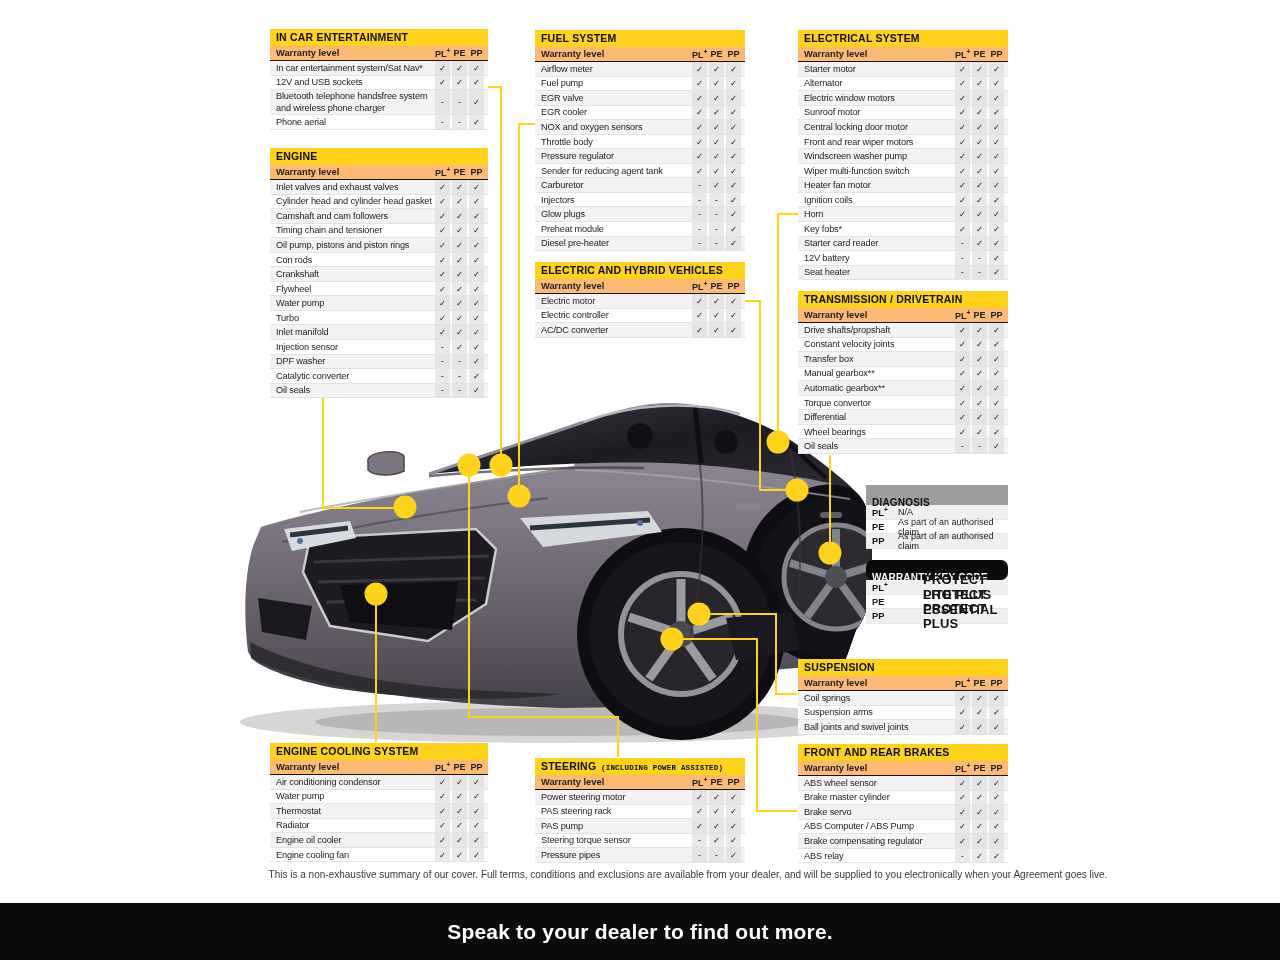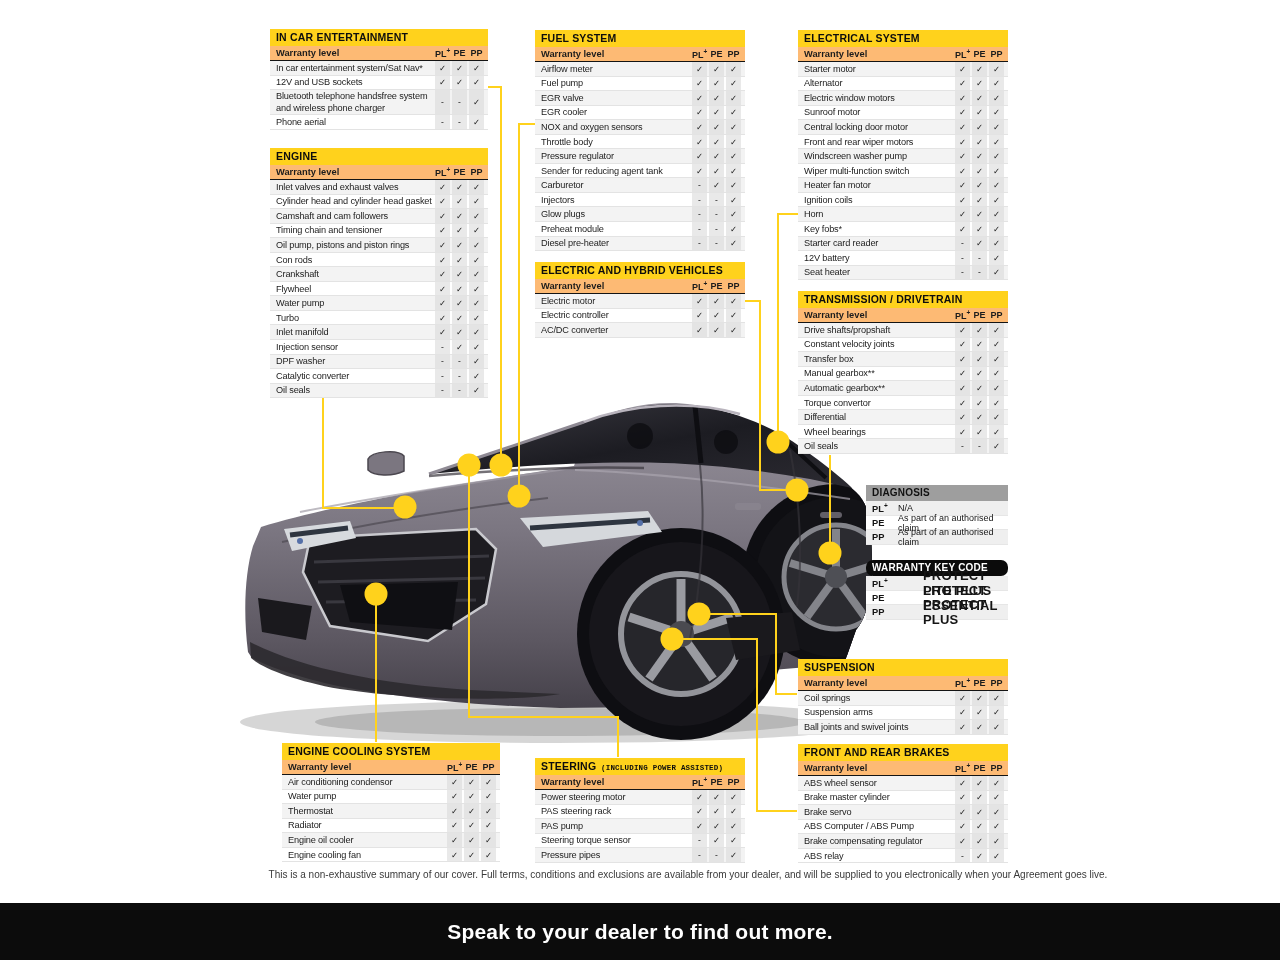--- a/index.html
+++ b/index.html
@@ -23,21 +23,21 @@
   .trow.odd{background:#f3f3f3;}
   .trow .lbl{flex:1;padding-left:6px;font-size:9.2px;letter-spacing:-0.15px;white-space:nowrap;
              overflow:hidden;display:flex;align-items:center;}
   .trow.tall{height:25px;}
   .trow.tall .lbl{white-space:normal;line-height:12px;}
   .tick{width:15px;margin-left:2px;flex-shrink:0;background:#e9e9e9;display:flex;
         align-items:center;justify-content:center;font-size:8.5px;color:#222;}
   .trow.odd .tick{background:#e4e4e4;}
   
   .stable{position:absolute;color:#151515;}
-  .shead{height:16px;line-height:16px;font-weight:bold;font-size:10px;padding:0 6px;
+  .shead{height:16px;line-height:16px;font-weight:bold;font-size:10px;padding:10px 6px;
          letter-spacing:.2px;box-sizing:border-box;}
   .shead.gray{background:#9e9e9e;color:#111;}
   .shead.black{background:#0b0b0b;color:#fff;border-radius:7px;}
   .srow{display:flex;align-items:center;height:14.7px;font-size:9px;border-bottom:1px solid #e6e6e6;
         background:#fff;box-sizing:border-box;}
   .srow.odd{background:#efefef;}
   .srow .skey{width:26px;padding-left:6px;font-weight:bold;font-size:9.3px;flex-shrink:0;}
   .srow .sval{flex:1;}
   .stable.bold .sval{font-weight:bold;font-size:13px;letter-spacing:.2px;margin-left:25px;}
   
@@ -612,21 +612,21 @@
           <span class="tick">✓</span>
           <span class="tick">✓</span>
         </div>
         <div class="trow odd">
           <div class="lbl">Ball joints and swivel joints</div>
           <span class="tick">✓</span>
           <span class="tick">✓</span>
           <span class="tick">✓</span>
         </div>
       </div>
-      <div class="wtable" style="left: 270px; top: 743px; width: 218px; margin-left: 12px;">
+      <div class="wtable" style="left: 270px; top: 743px; width: 218px;">
         <div class="ttitle">ENGINE COOLING SYSTEM</div>
         <div class="thead">
           <div class="lbl">Warranty level</div>
           <span class="hcell">PL<sup>+</sup></span>
           <span class="hcell">PE</span>
           <span class="hcell">PP</span>
         </div>
         <div class="trow odd">
           <div class="lbl">Air conditioning condensor</div>
           <span class="tick">✓</span>

